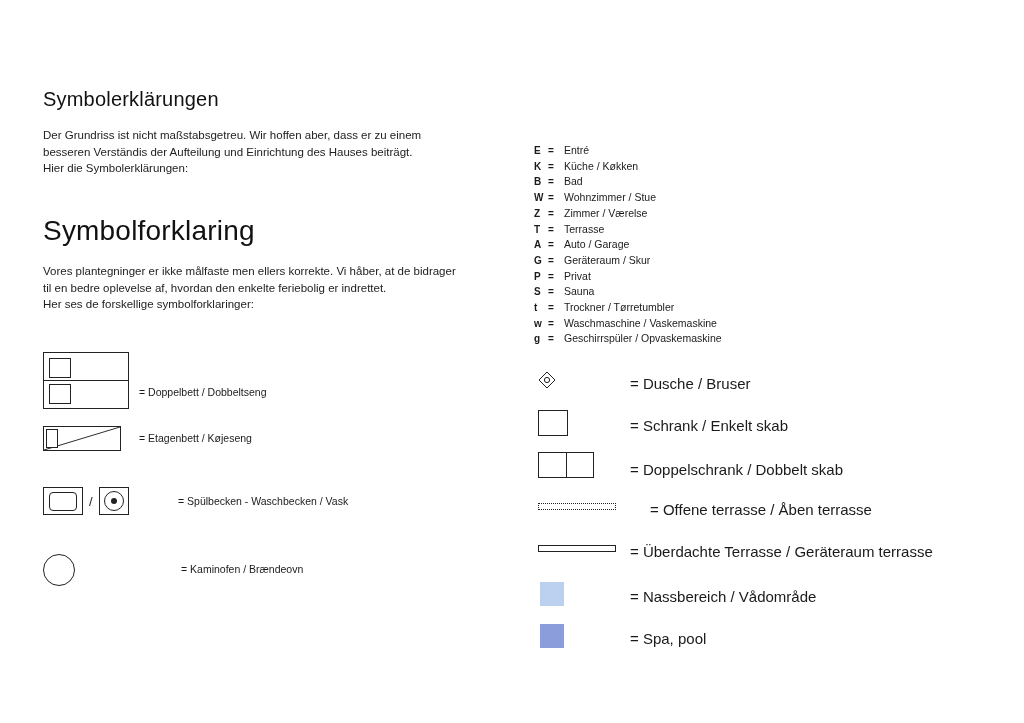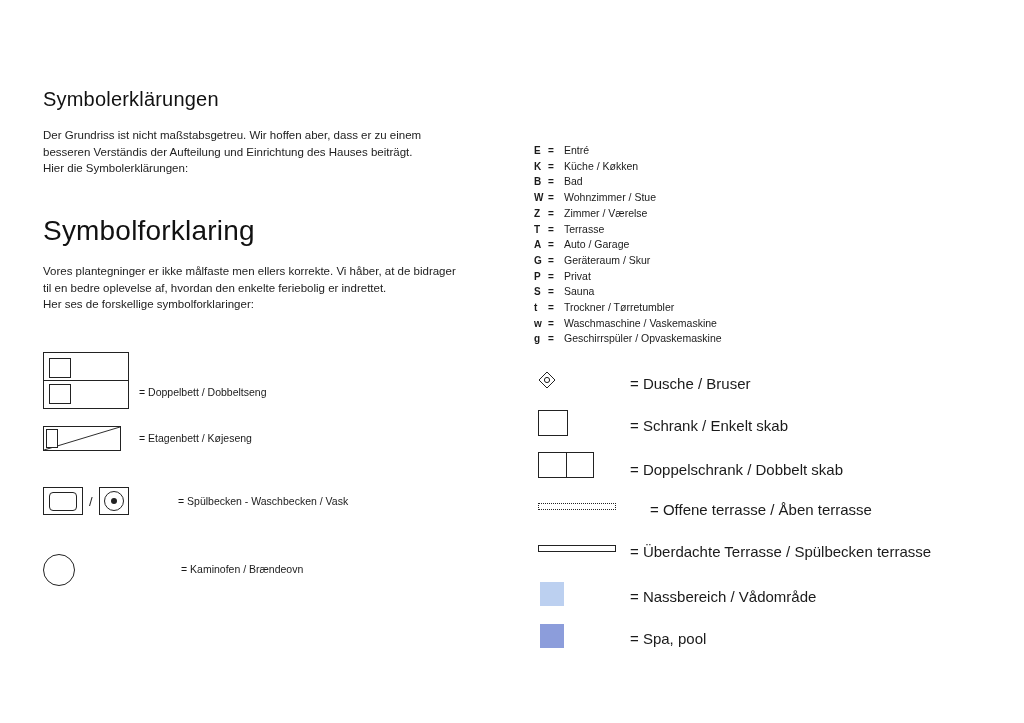--- a/index.html
+++ b/index.html
@@ -468,21 +468,21 @@
       <div class="glyph" style="left:4px; top:8px;">
         <div class="dotted-terrace"></div>
       </div>
       <div class="rtext" style="top:6px;margin-left:20px;">= Offene terrasse / Åben terrasse</div>
     </div>
 
     <div class="rrow">
       <div class="glyph" style="left:4px; top:8px;">
         <div class="covered-terrace"></div>
       </div>
-      <div class="rtext" style="top:6px;">= Überdachte Terrasse / Spülbecken terrasse</div>
+      <div class="rtext" style="top:6px;">= Überdachte Terrasse / Geräteraum terrasse</div>
     </div>
 
     <div class="rrow">
       <div class="glyph" style="left:6px; top:2px;">
         <div class="swatch" id="sw-wet" style="background: rgb(188, 208, 240);"></div>
       </div>
       <div class="rtext" style="top:8px;">= Nassbereich / Vådområde</div>
     </div>
 
     <div class="rrow">

